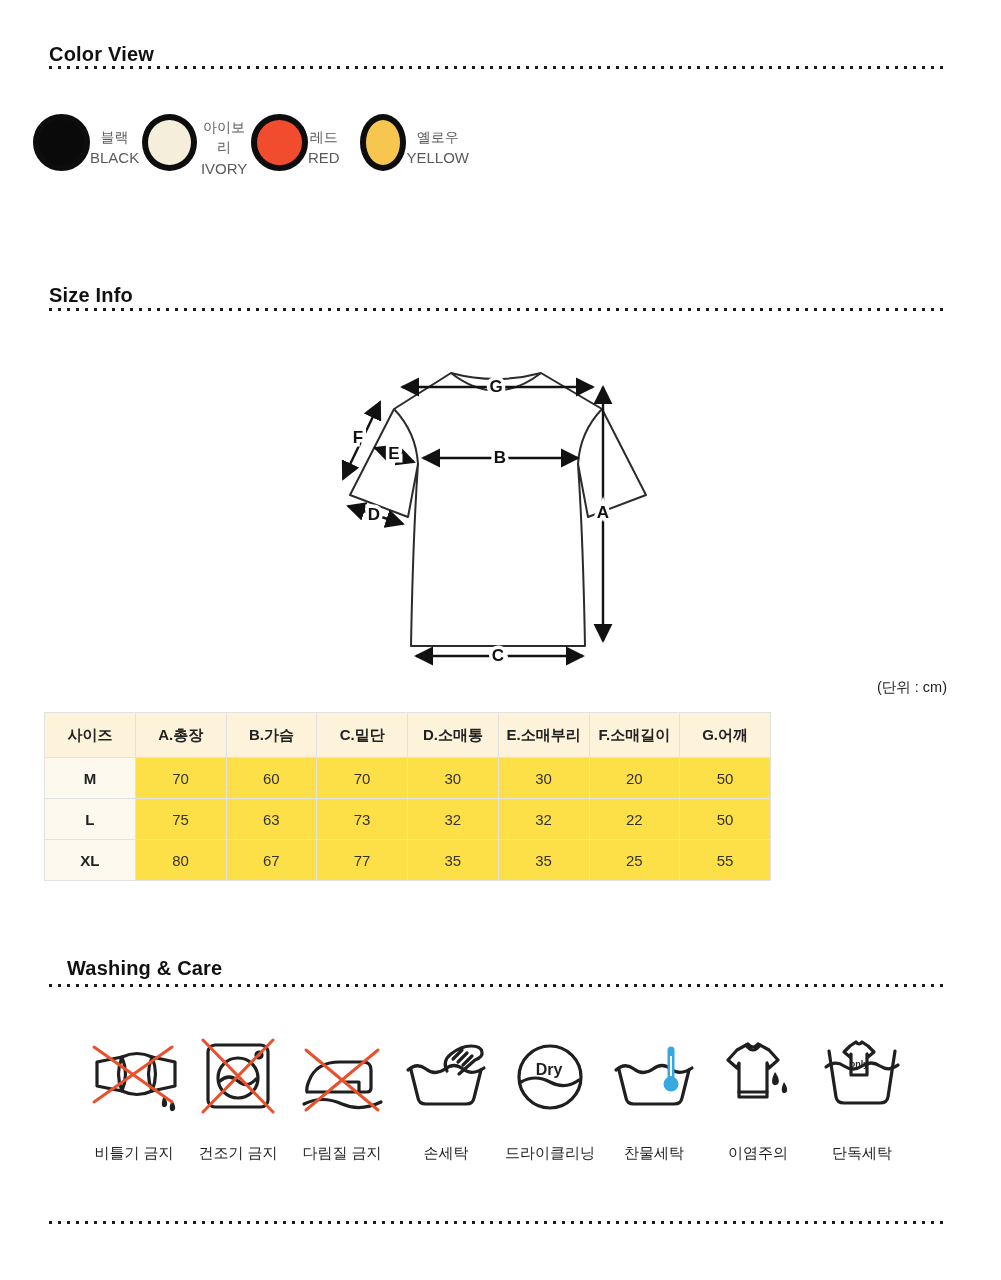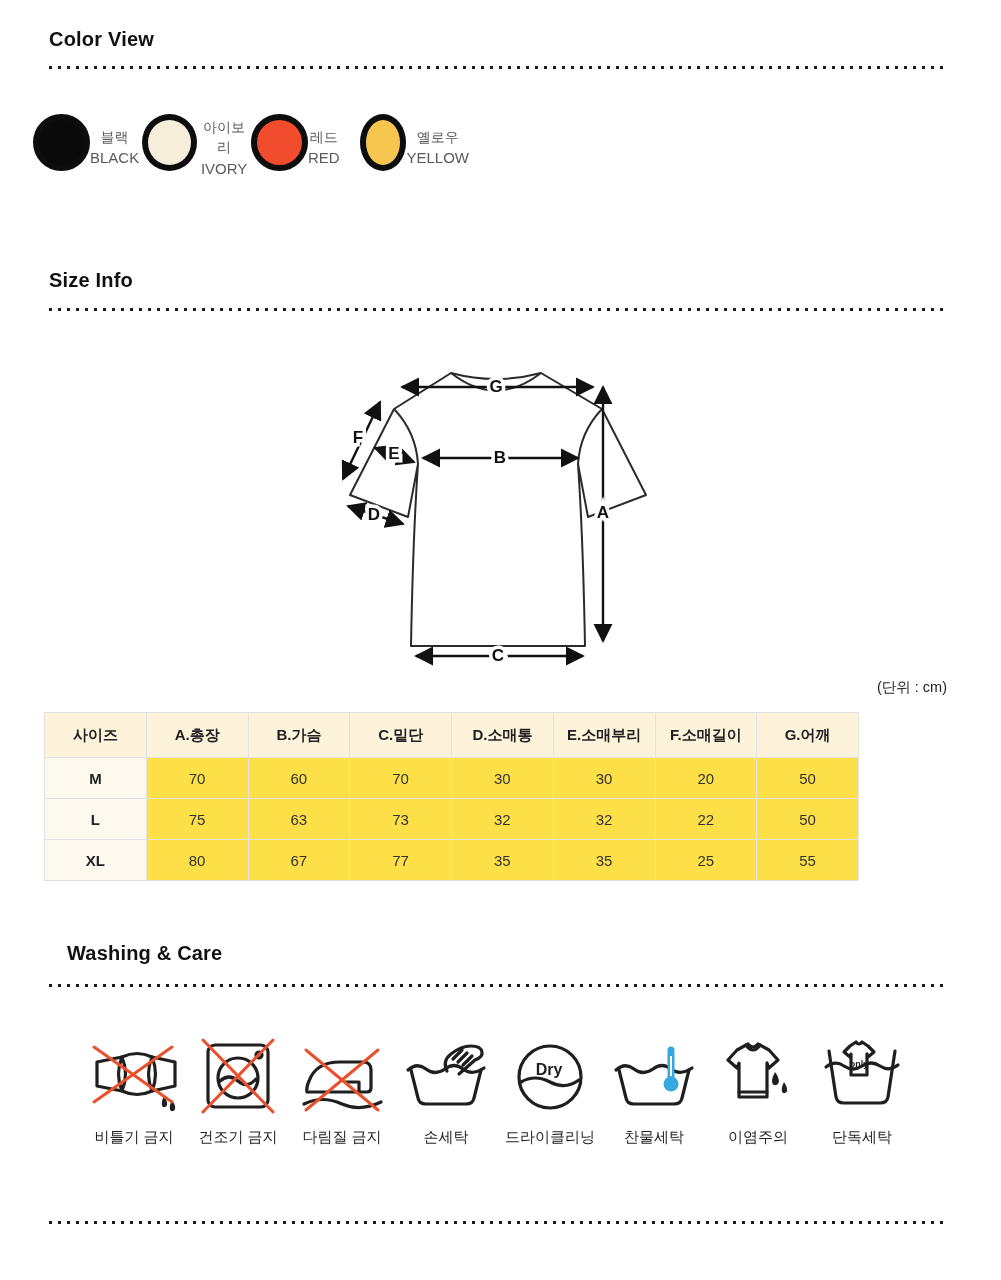--- a/index.html
+++ b/index.html
@@ -1,53 +1,53 @@
 <!DOCTYPE html>
 <html><head>
 <meta charset="utf-8">
 <style>
   * { margin:0; padding:0; box-sizing:border-box; }
   html,body { background:#fff; }
   body { font-family:"Liberation Sans", sans-serif; color:#1c1c1c; }
   .page { position:relative; width:1001px; height:1280px; background:#ffffff; overflow:hidden; }
 
-  .section-title { position:absolute; font-size:20px; font-weight:700; color:#111; letter-spacing:0.2px; }
+  .section-title { position:absolute; font-size:20px; font-weight:700; color:#111; letter-spacing:0.2px;margin-top:15px; }
   .dots { position:absolute; left:49px; width:897px; height:3px;
           background:repeating-linear-gradient(to right,#1c1c1c 0 3px, transparent 3px 9px); }
 
   
   .swatch-row { position:absolute; left:33px; top:105px; display:flex; }
   .swatch-item { width:109px; display:flex; flex-direction:row; align-items:center; }
   .swatch-circle { width:57px; height:57px; border-radius:50%; border:6px solid #0d0d0d; }
   .swatch-labels { margin-top:12px; text-align:center; color:#5a5a5a; }
   .swatch-kr { font-size:14px; line-height:1.45; }
   .swatch-en { font-size:15px; line-height:1.45; }
 
   
   .diagram-wrap { position:absolute; left:328px; top:356px; }
   .dl-letter { font-size:17px; font-weight:600; fill:#111;
                paint-order:stroke; stroke:#ffffff; stroke-width:7px;
                text-anchor:middle; dominant-baseline:middle; }
 
   .unit-note { position:absolute; right:54px; top:678px; font-size:14.5px; color:#222; }
 
   
-  .size-table { position:absolute; left:44px; top:712px; width:815px;
+  .size-table { position:absolute; left:44px; top:712px; width:727px;
                 border-collapse:collapse; table-layout:fixed; font-size:15px; }
   .size-table th, .size-table td { border:1px solid #e2e2e2; text-align:center; vertical-align:middle; }
   .size-table thead th { background:#fdf3db; font-weight:700; color:#222; height:45px; }
   .size-table tbody td { height:41px; color:#333; background:#fde047; }
   .size-table td.size-col { background:#fdf9ef; font-weight:700; color:#222; }
 
   
   .care-row { position:absolute; left:84px; top:1034px; width:828px;
               display:flex; justify-content:space-between; }
   .care-item { width:100px; display:flex; flex-direction:column; align-items:center; }
   .care-icon-box { height:86px; display:flex; align-items:center; justify-content:center; }
-  .care-label { margin-top:8px; font-size:15px; color:#1f1f1f; white-space:nowrap;text-align:right; }
+  .care-label { margin-top:24px; font-size:15px; color:#1f1f1f; white-space:nowrap;text-align:right; }
 
   .ic { stroke:#1f1f1f; stroke-width:3.2; fill:none; stroke-linejoin:round; stroke-linecap:round; }
   .ix { stroke:#e8512c; stroke-width:3; fill:none; stroke-linecap:round; }
   .ifill { fill:#1f1f1f; stroke:none; }
   .itext { fill:#1f1f1f; font-weight:700; text-anchor:middle; }
 </style>
 </head>
 <body>
 
 <div class="page">

